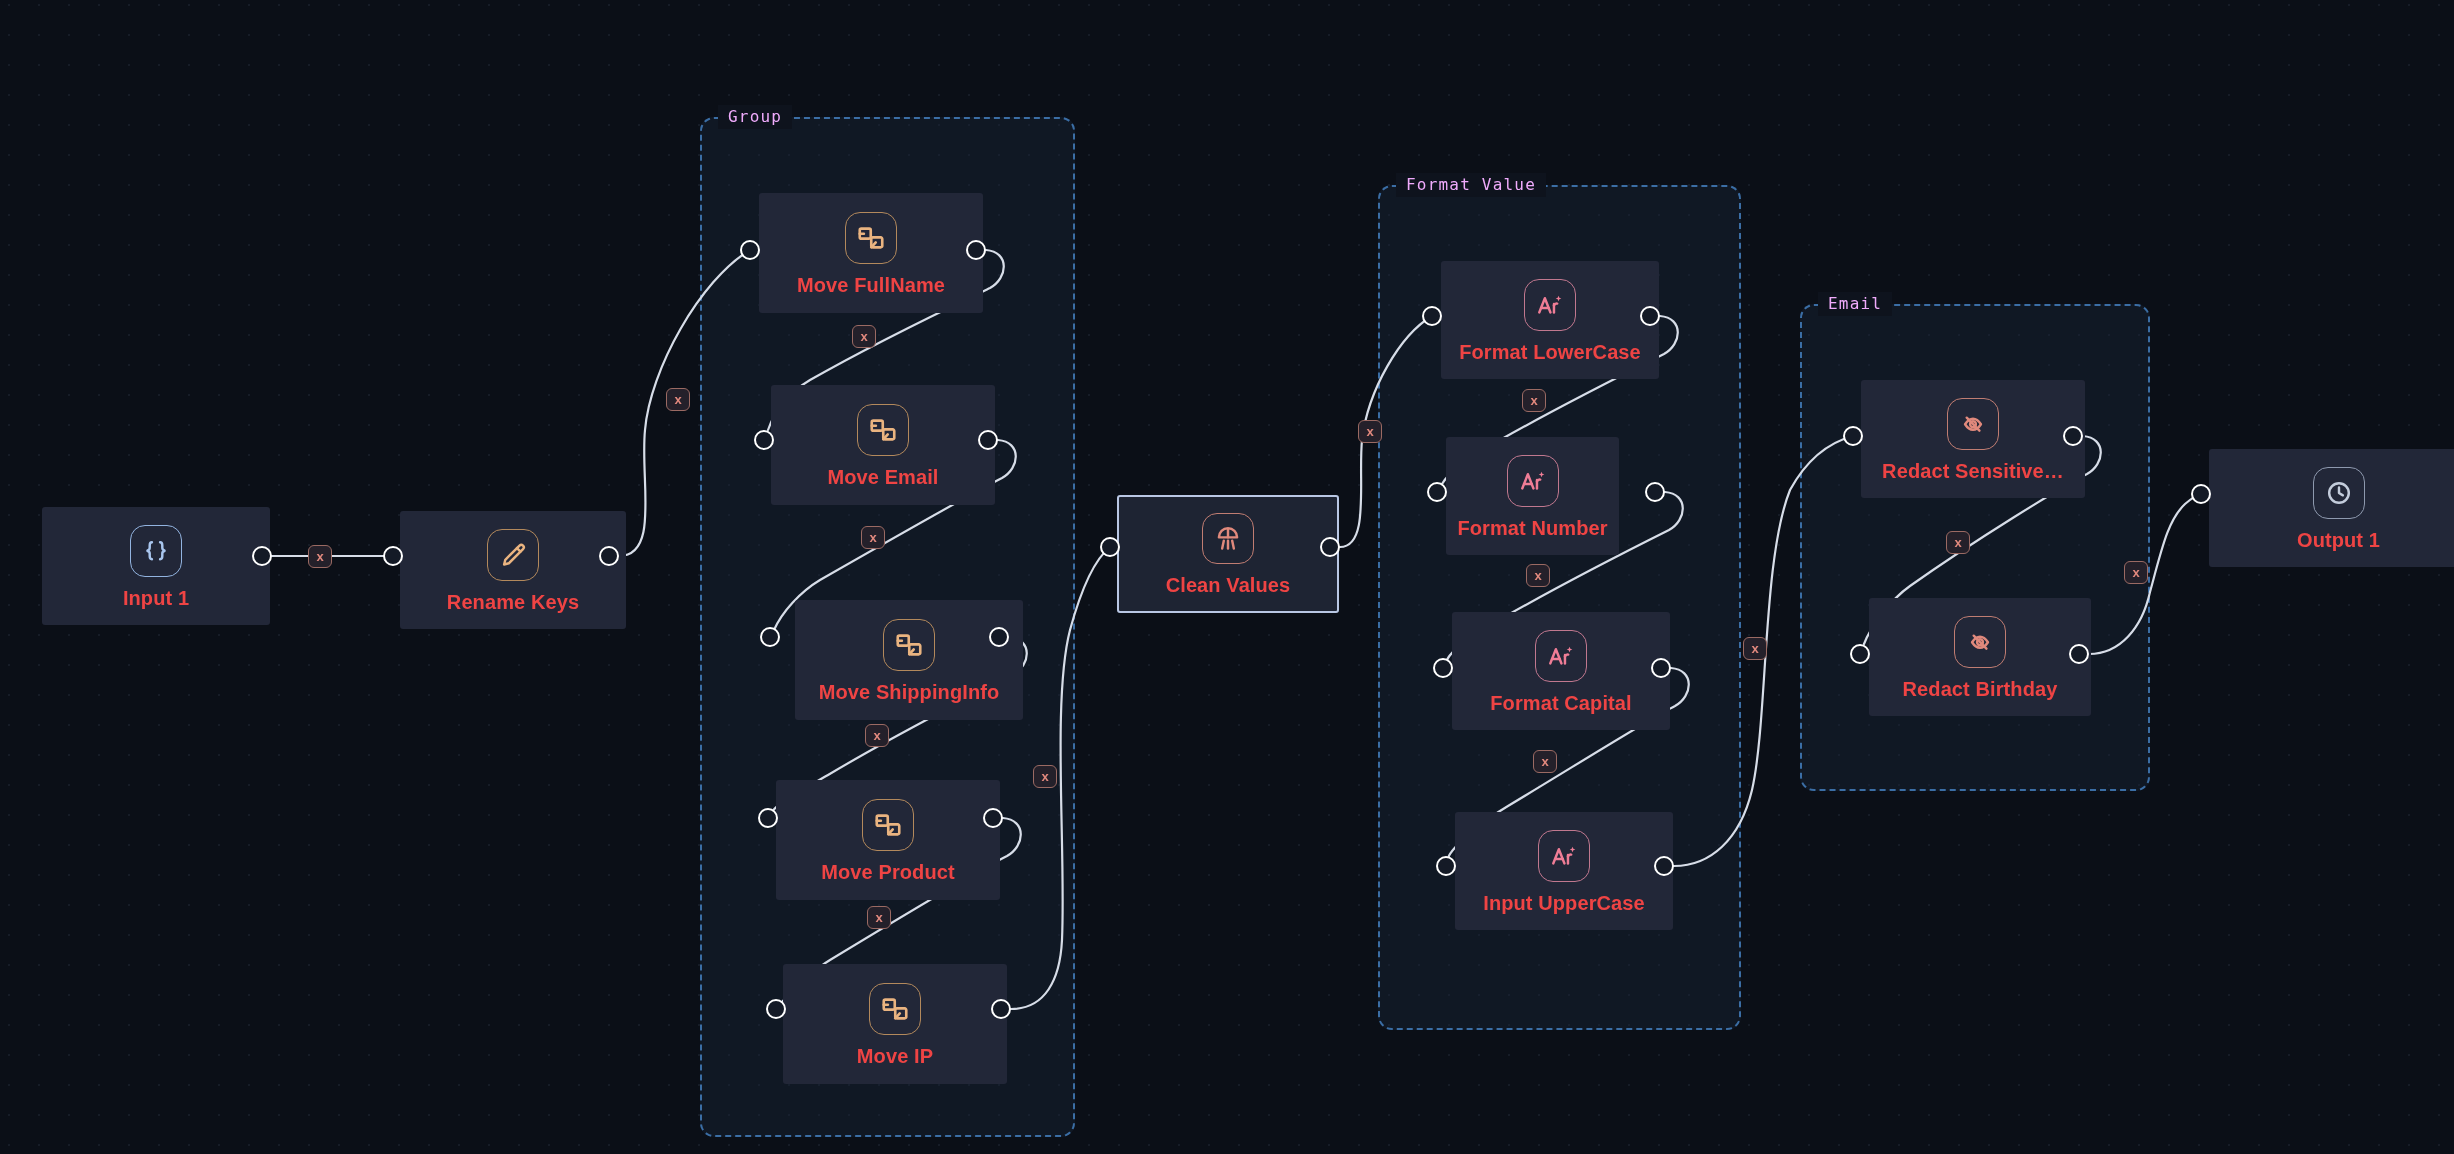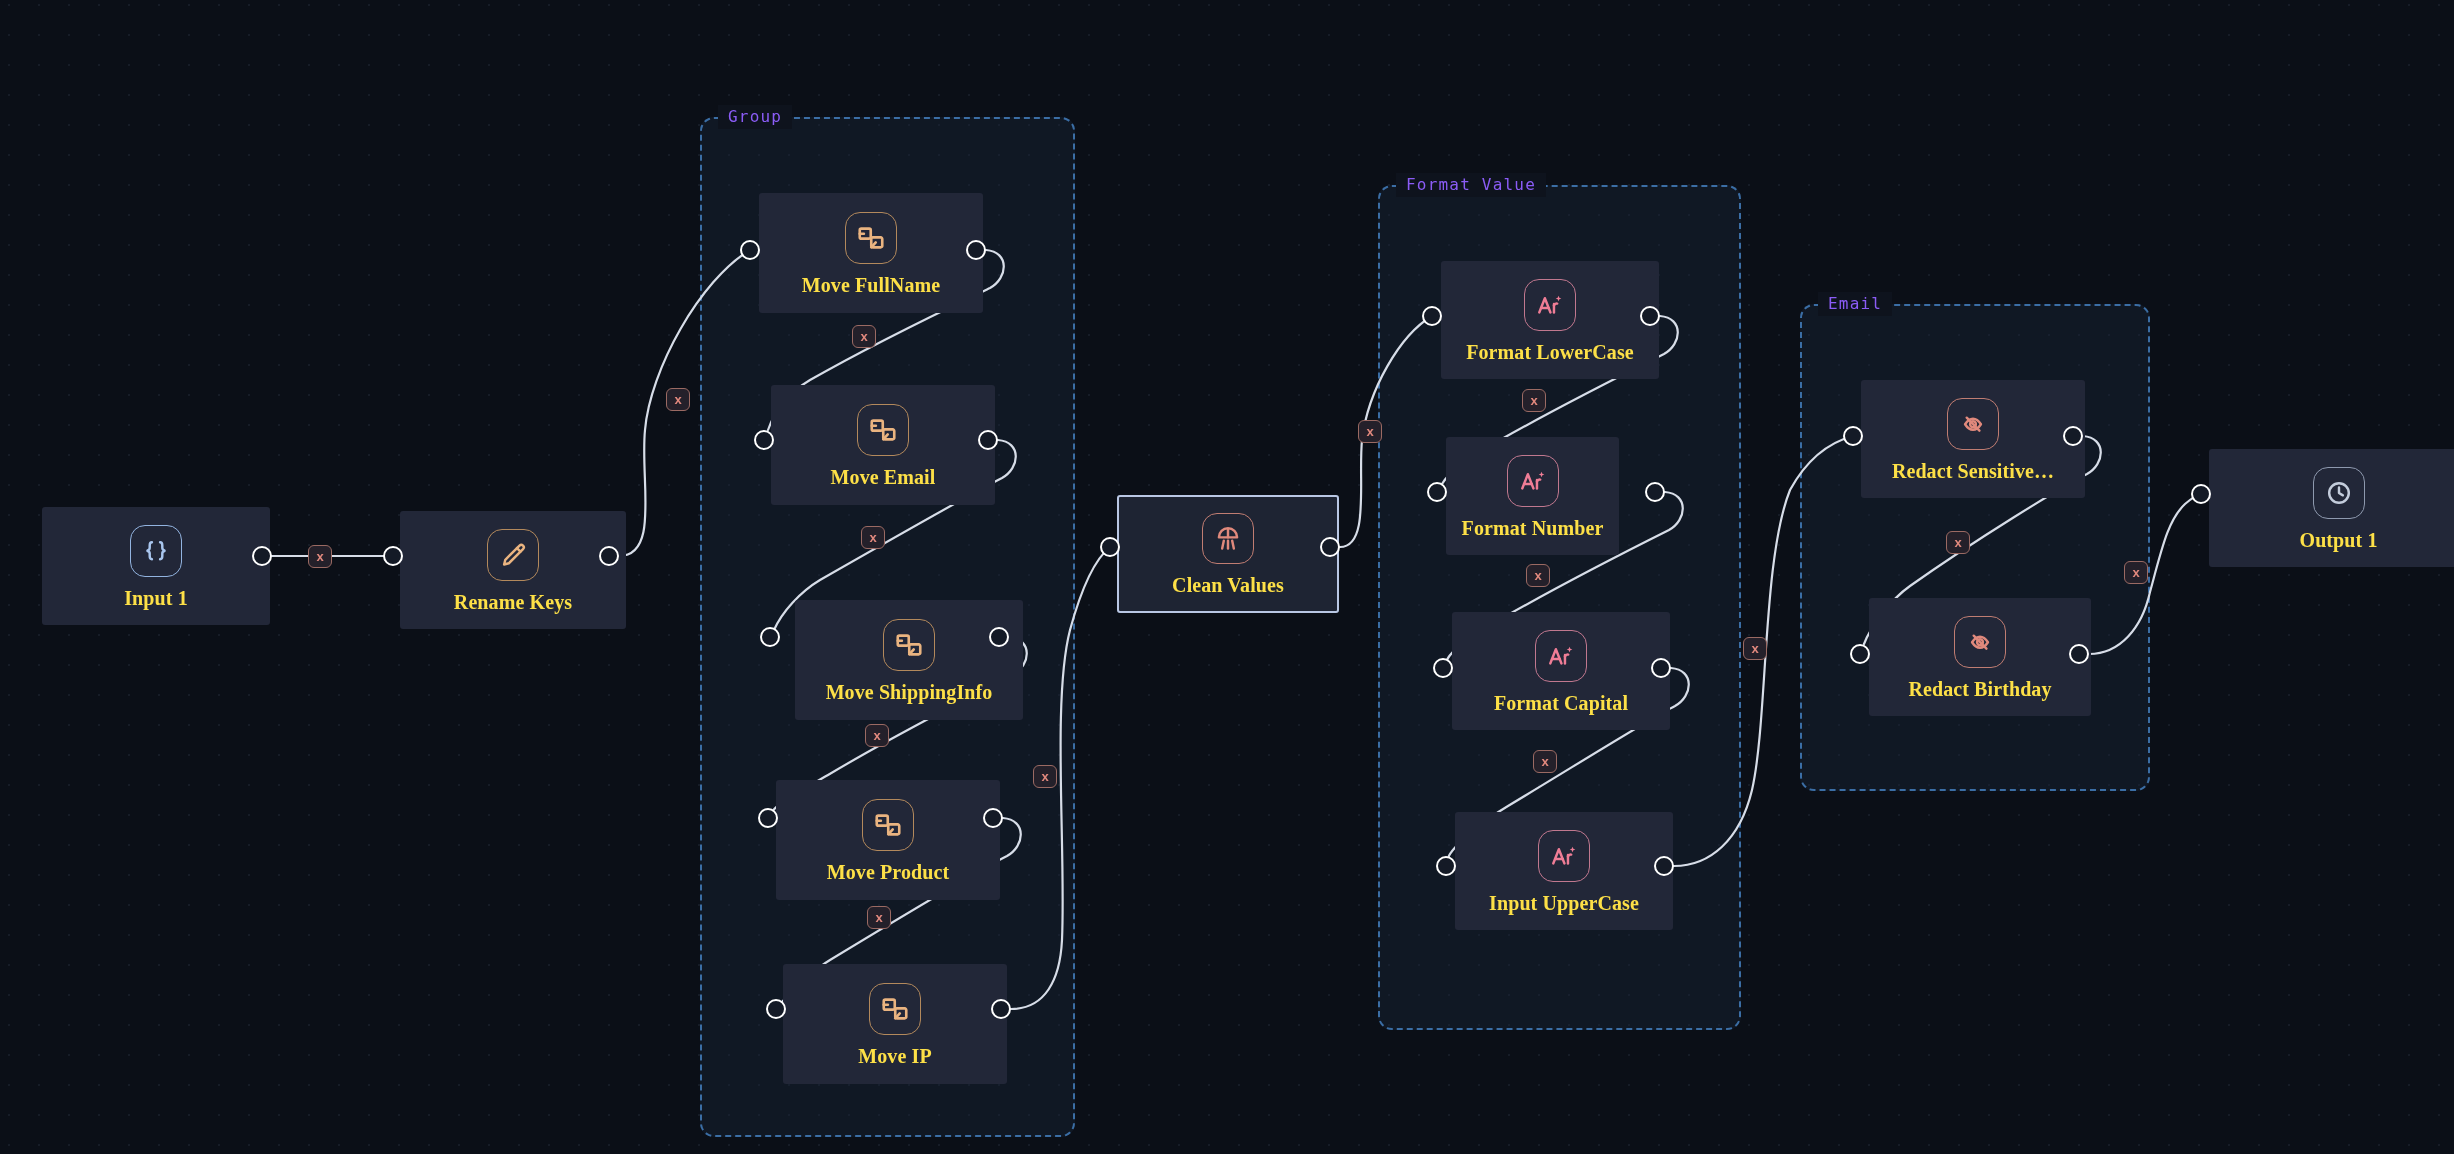--- a/index.html
+++ b/index.html
@@ -29,21 +29,21 @@
     border: 2px dashed #3b6ea5;
     border-radius: 14px;
     background: rgba(24,38,58,0.40);
   }
   .group-label {
     position: absolute;
     top: -14px;
     left: 16px;
     padding: 2px 10px 3px 10px;
     background: #0e131d;
-    color: #8b5cf6;
+    color: #f0abfc;
     font-family: "DejaVu Sans Mono", monospace;
     font-size: 16px;
     letter-spacing: 1.2px;
     white-space: nowrap;
   }
 
   
   #edges {
     position: absolute;
     inset: 0;
@@ -78,27 +78,26 @@
     width: 52px;
     height: 52px;
     border-radius: 15px;
     border: 1.6px solid;
     display: flex;
     align-items: center;
     justify-content: center;
     margin-bottom: 10px;
   }
   .node-label {
-    color: #fde047;
+    color: #ef4444;
     font-size: 20px;
     font-weight: 700;
     letter-spacing: 0.1px;
     white-space: nowrap;
     text-align: center;
-    font-family: Liberation Serif, serif;
   }
 
   
   .ic-blue   { border-color: #93b4e0; color: #a9c6ee; }
   .ic-tan    { border-color: #b3895c; color: #eab480; }
   .ic-salmon { border-color: #c07d72; color: #e0897c; }
   .ic-rose   { border-color: #c1788f; color: #ef7d96; }
   .ic-grey   { border-color: #8e99ae; color: #c3ccdb; }
 
   

